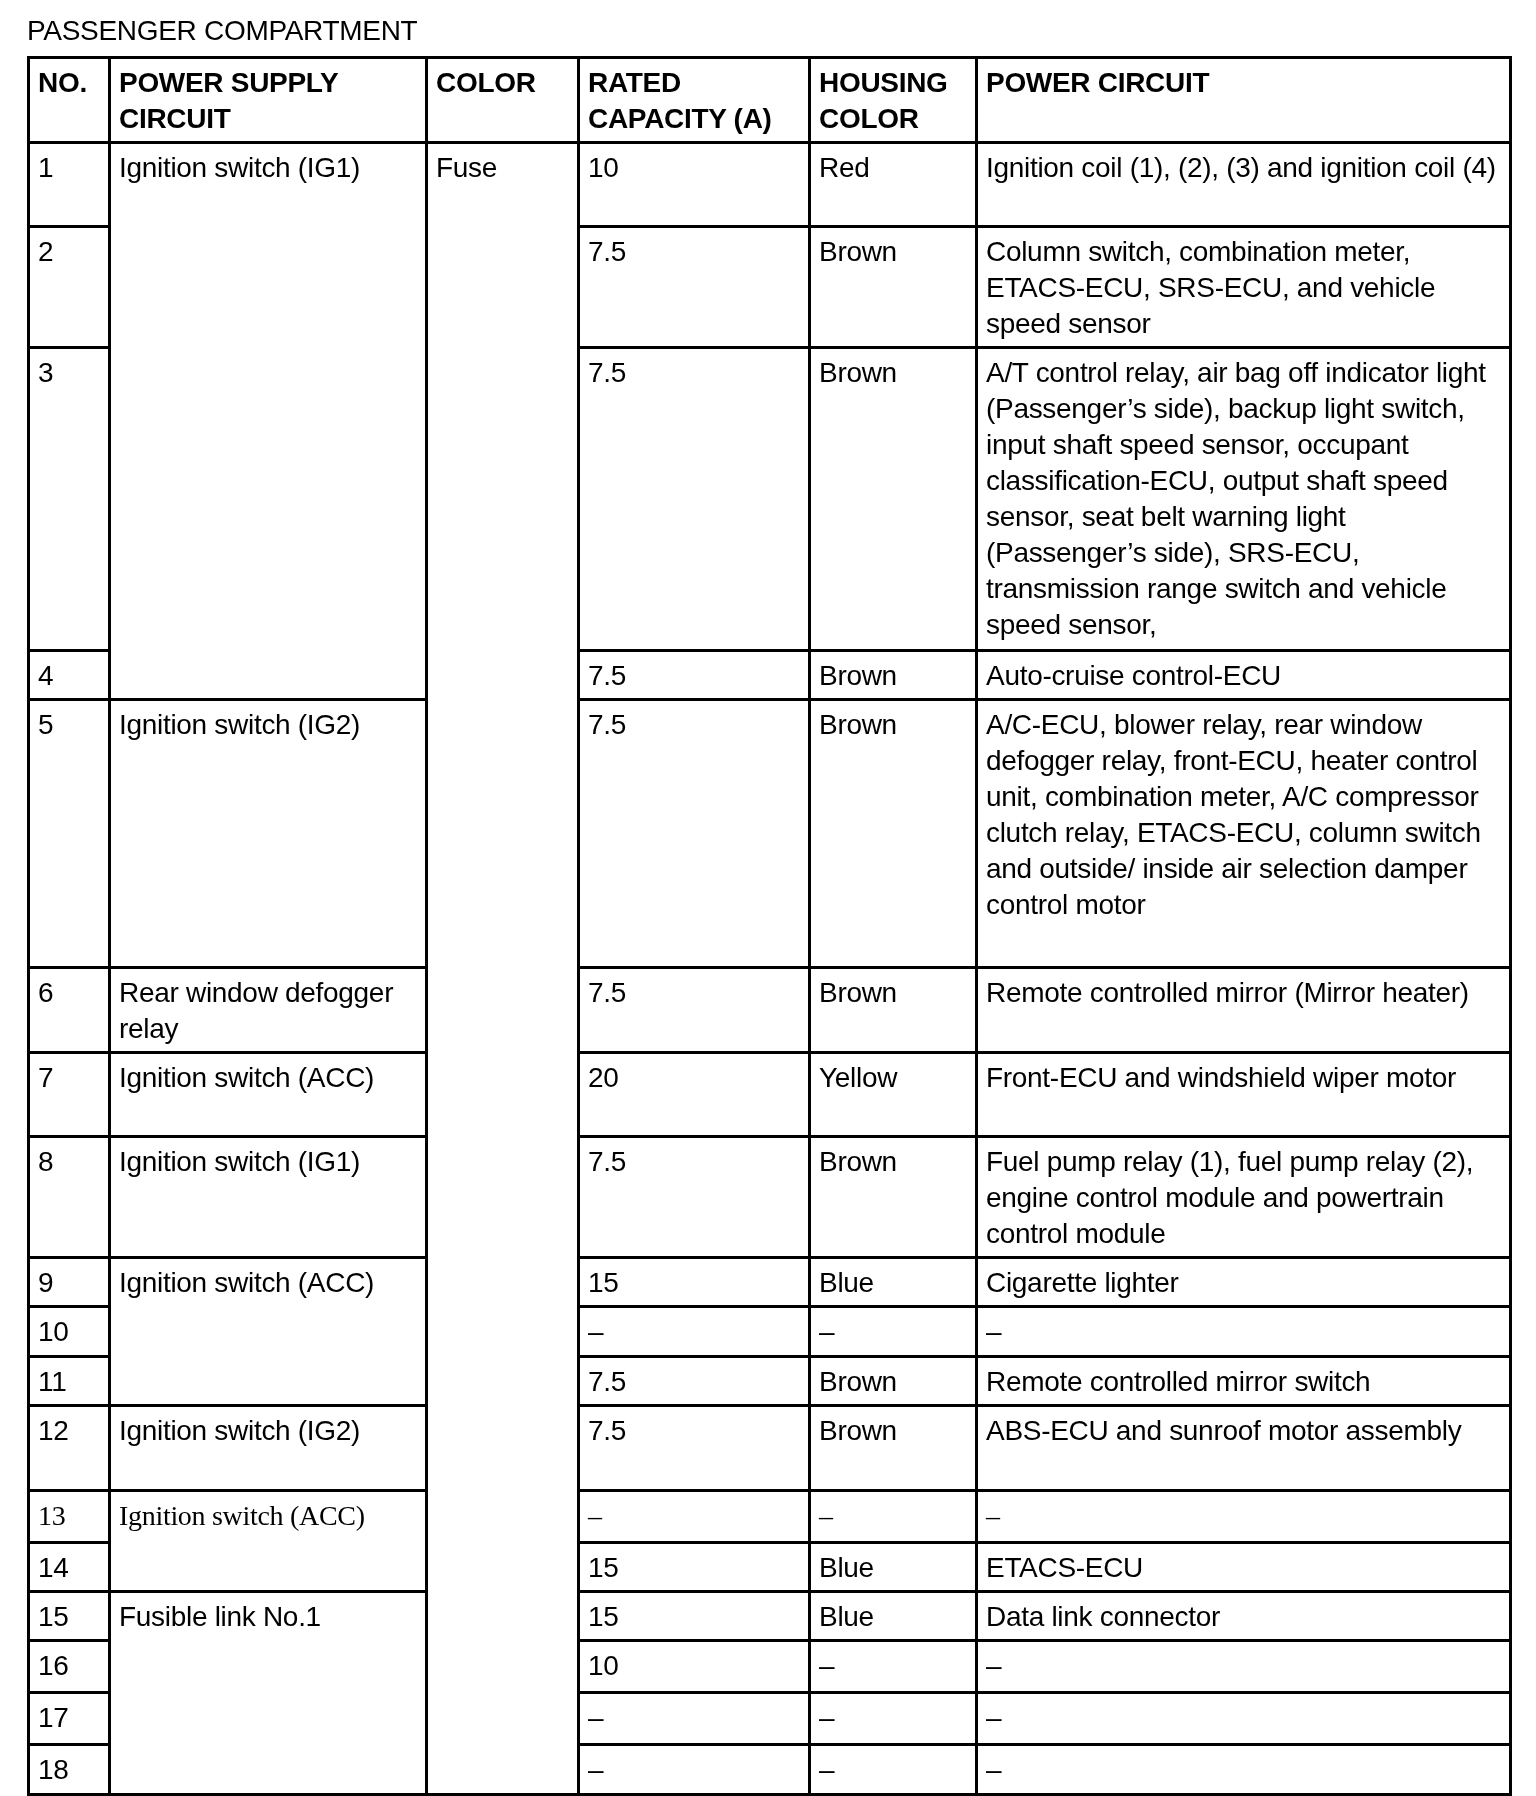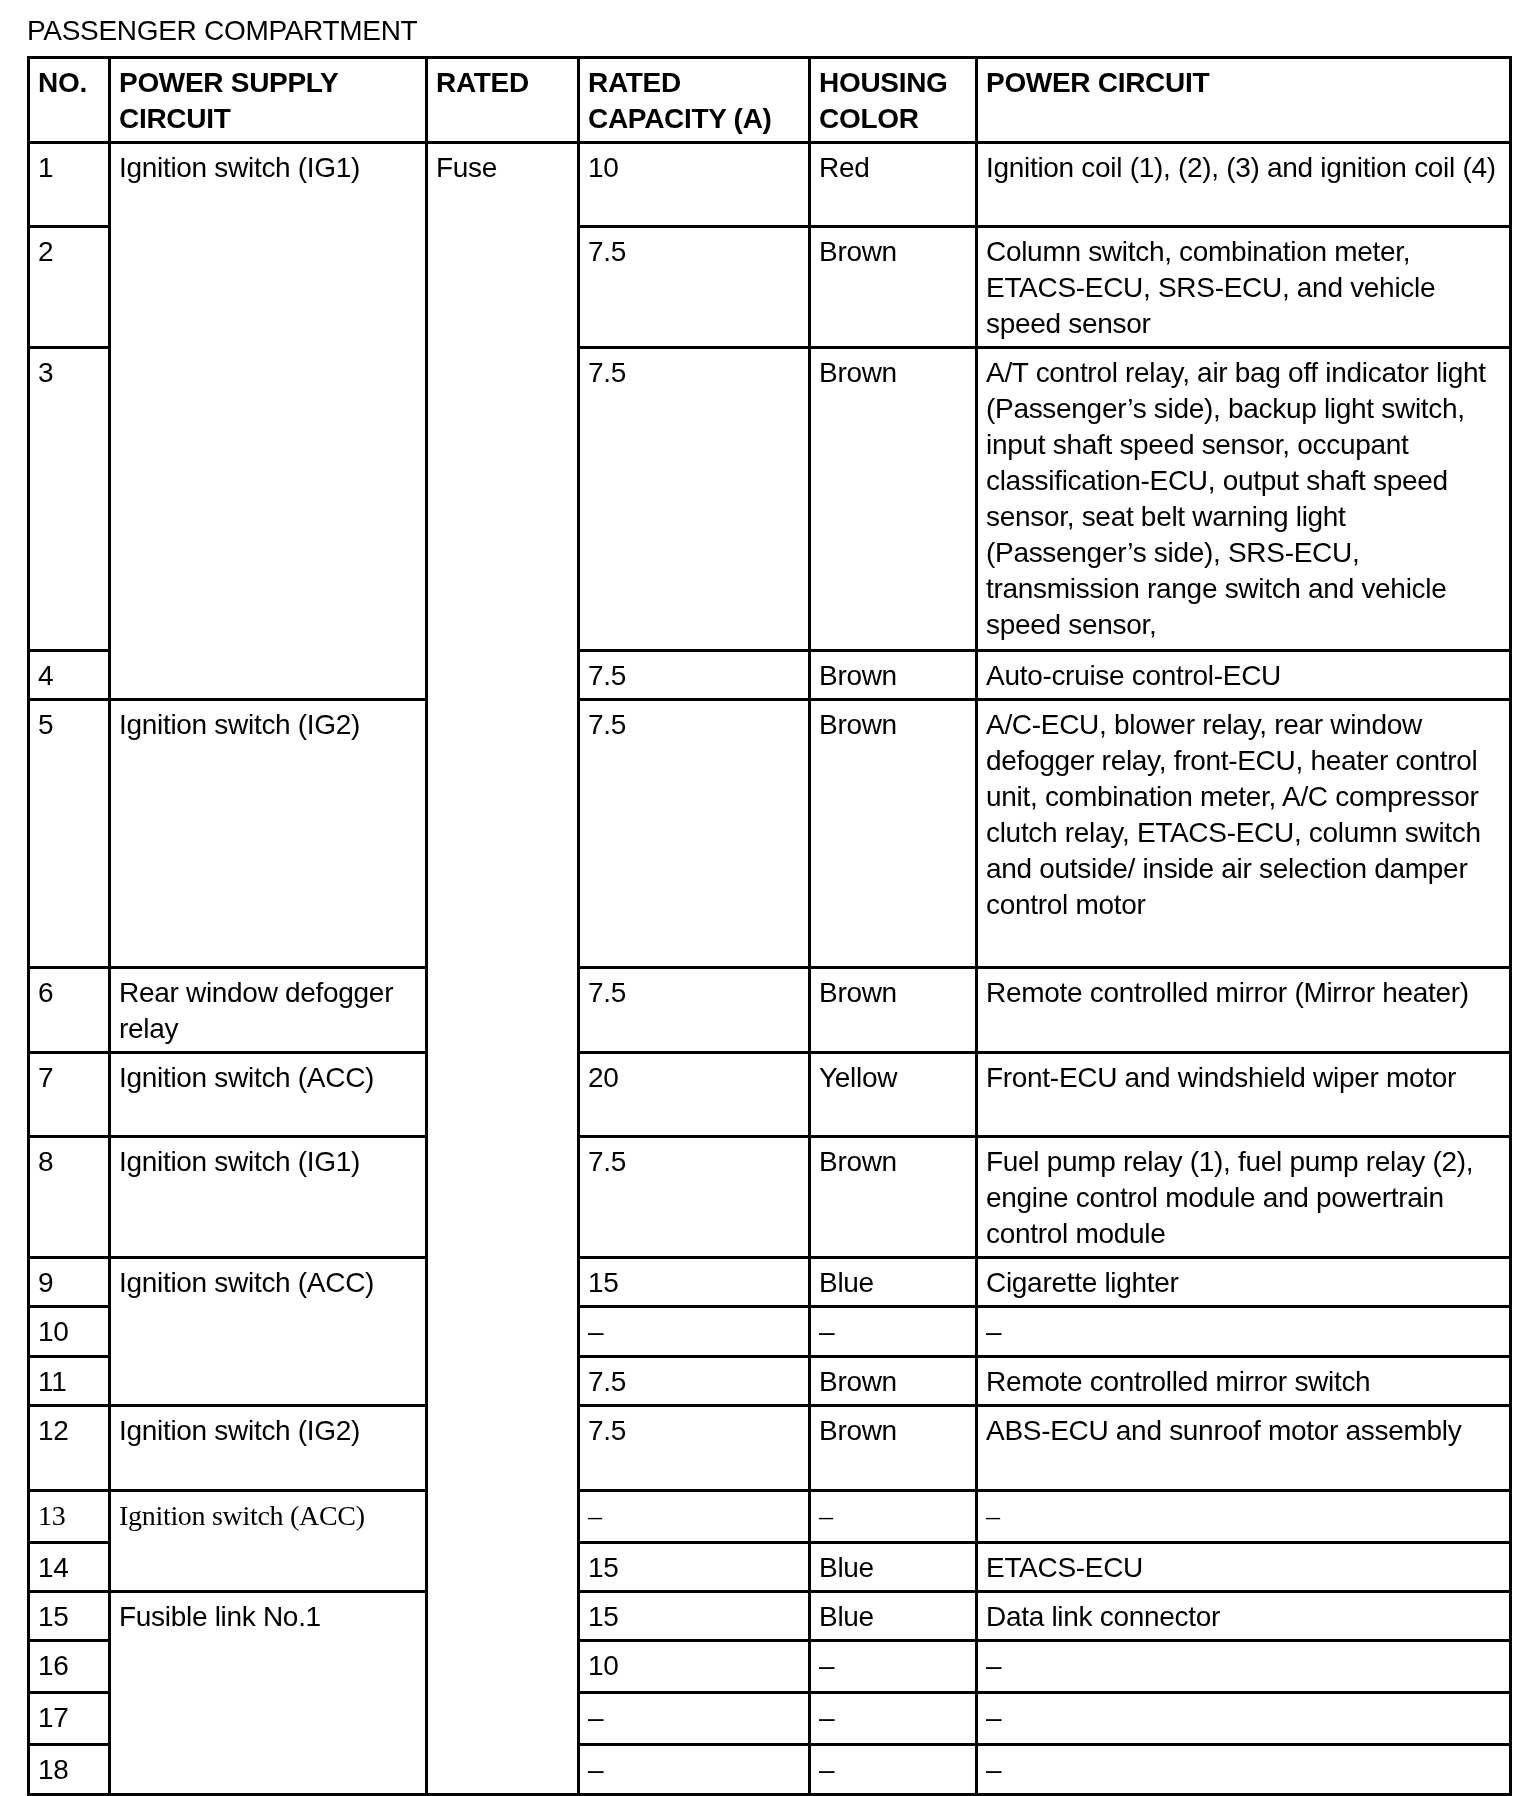--- a/index.html
+++ b/index.html
@@ -23,21 +23,21 @@
       <col style="width:317px">
       <col style="width:152px">
     <col style="width:231px">
       <col style="width:167px">
       <col style="width:534px">
   </colgroup>
   <thead>
     <tr style="height:84px">
       <th>NO.</th>
       <th>POWER SUPPLY CIRCUIT</th>
-      <th>RATED</th>
+      <th>COLOR</th>
       <th>RATED CAPACITY (A)</th>
       <th>HOUSING COLOR</th>
       <th>POWER CIRCUIT</th>
     </tr>
   </thead>
   <tbody id="tbody">
       <tr style="height: 84px;">
         <td>1</td>
         <td rowspan="4">Ignition switch (IG1)</td>
         <td rowspan="18">Fuse</td>

